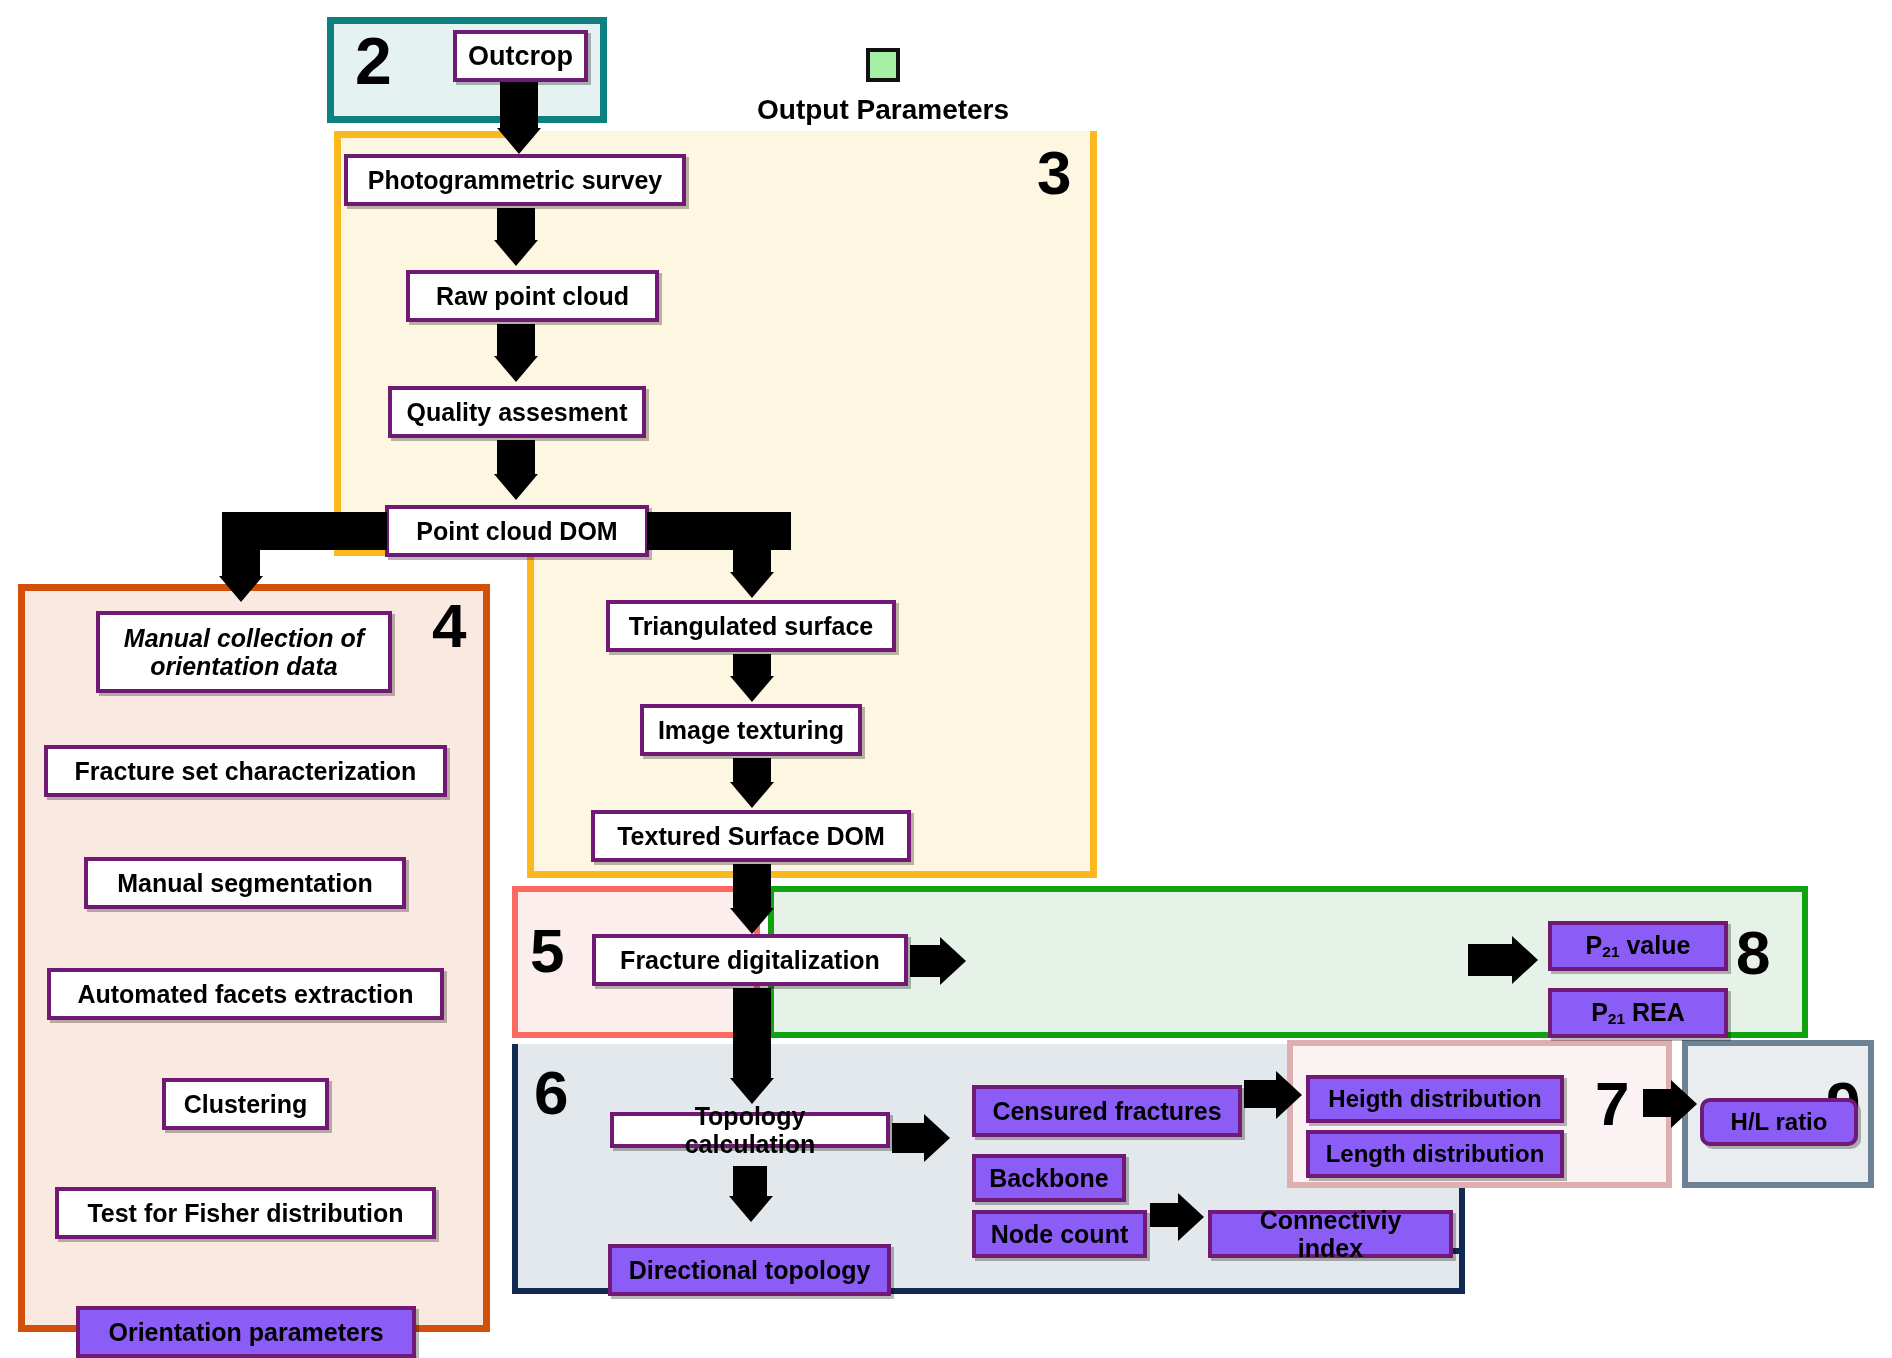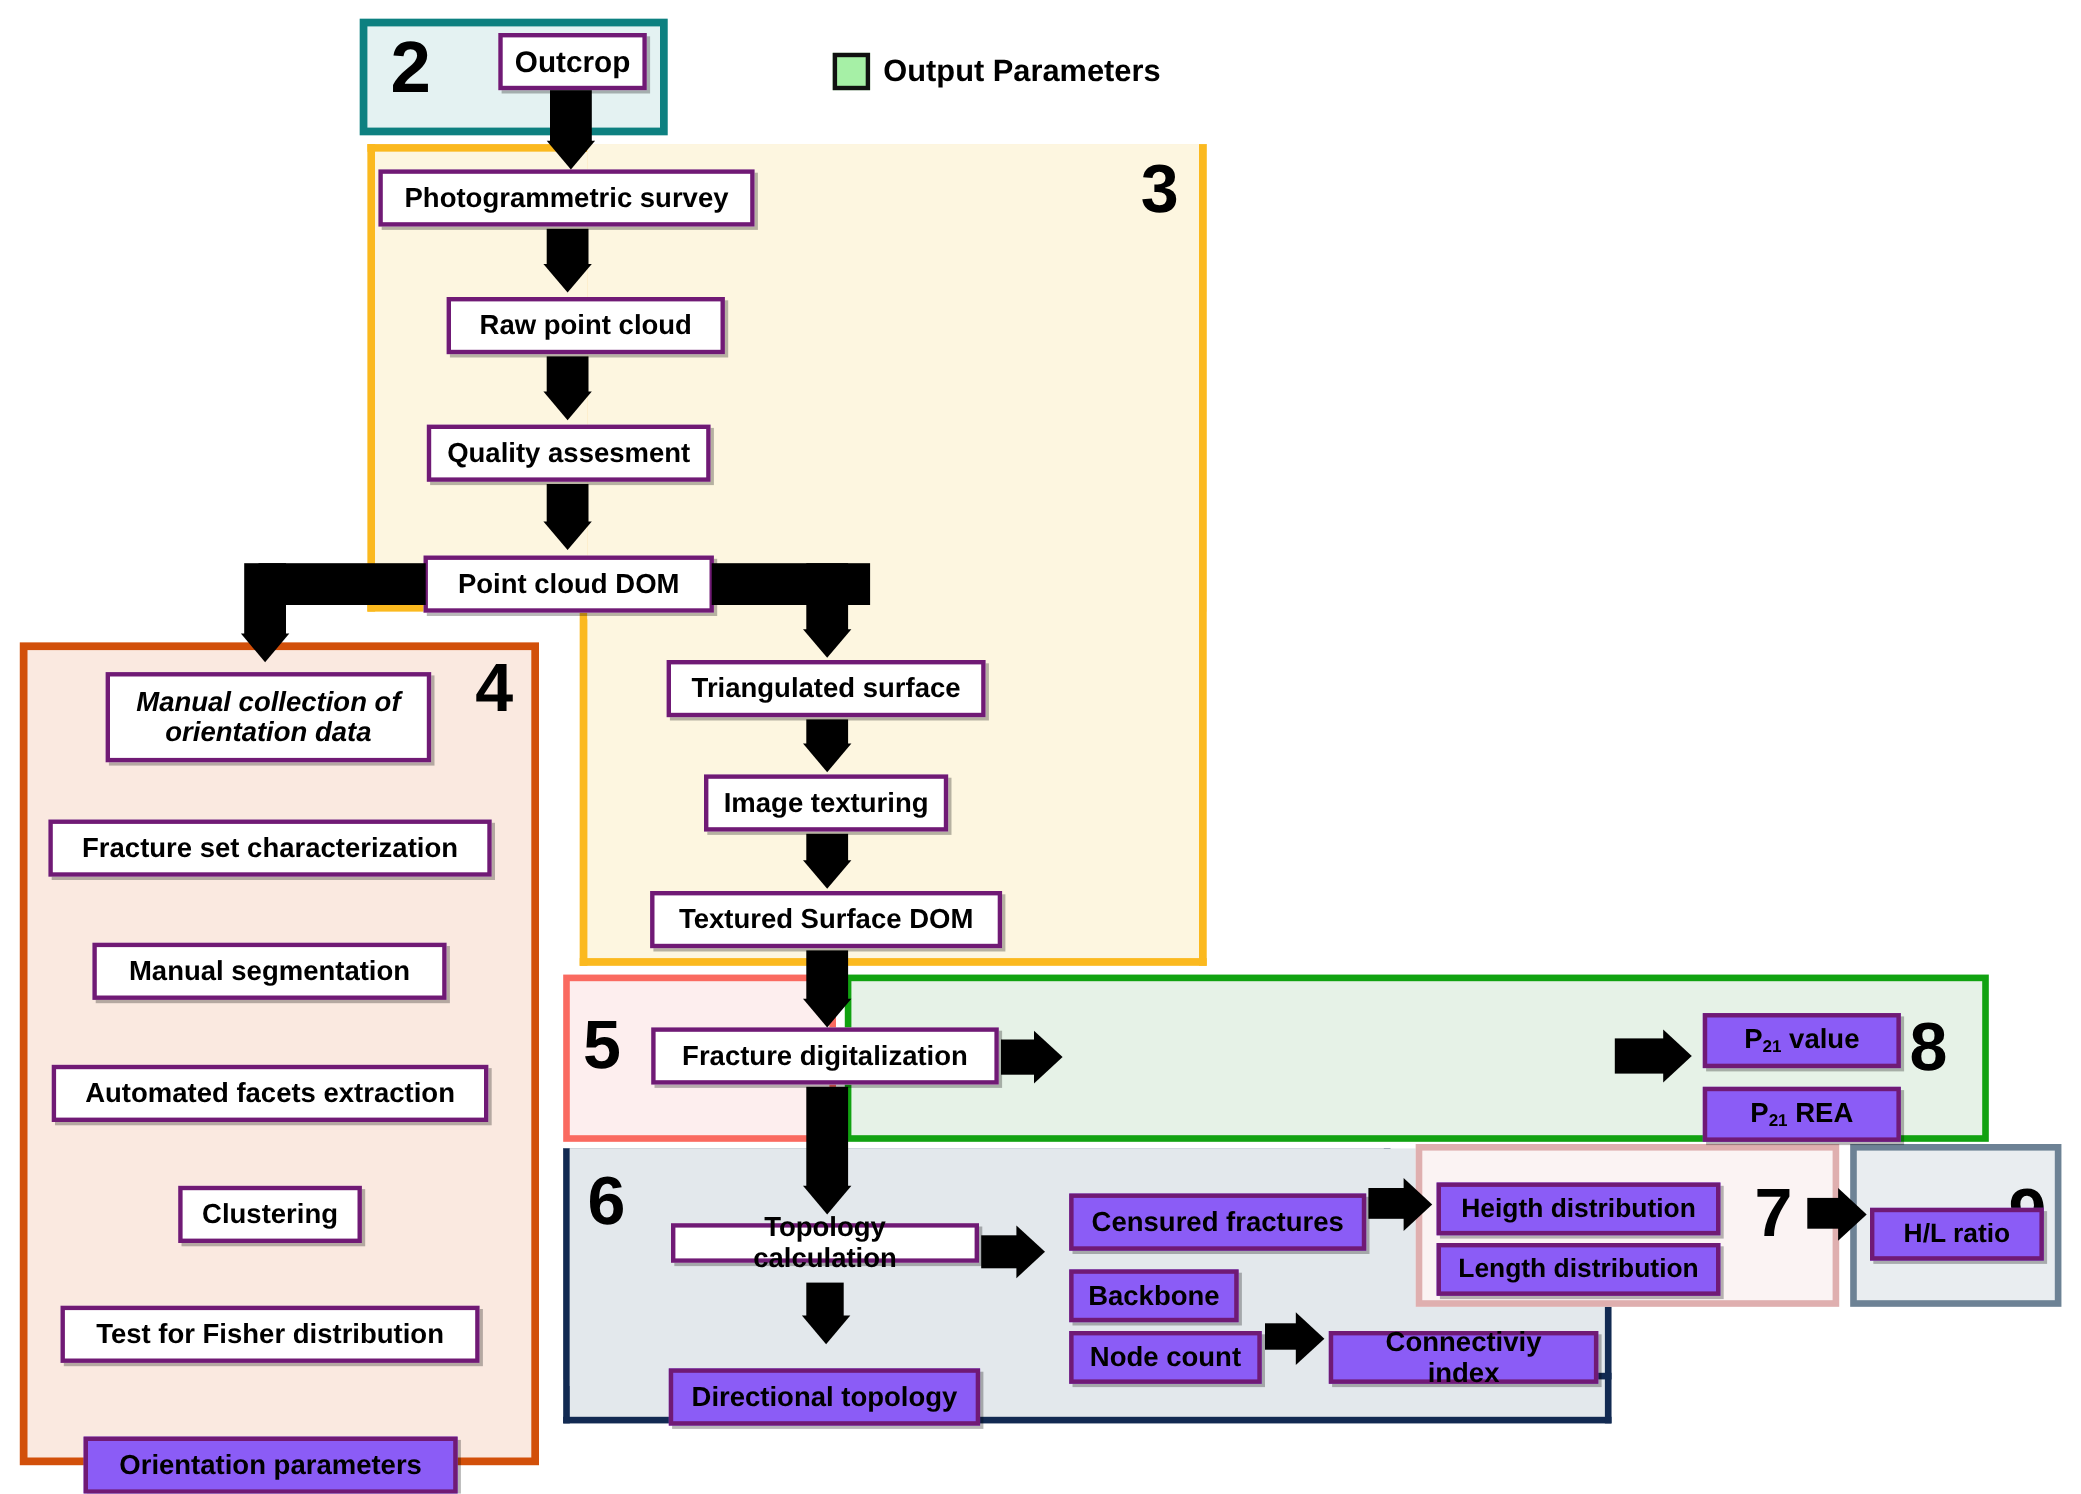--- a/index.html
+++ b/index.html
@@ -66,21 +66,21 @@
   <div style="position:absolute;left:518px;top:1044px;width:740px;height:216px;background:#e3e8ec;"></div>
   <div style="position:absolute;left:1258px;top:1248px;width:207px;height:6px;background:#122a52;"></div>
   <div class="grp-num" style="left:534px;top:1062px;">6</div>
 
   <div class="group" style="left:1287px;top:1040px;width:385px;height:148px;background:#fbf3f3;border:6px solid #dfafaf;"></div>
   <div class="grp-num" style="left:1595px;top:1073px;">7</div>
 
   <div class="group" style="left:1682px;top:1040px;width:192px;height:148px;background:#e9edf0;border:6px solid #6d8295;"></div>
   <div class="grp-num" style="left:1826px;top:1073px;">9</div>
 
-  <div class="legend" style="left:757px;top:48px;">
+  <div class="legend" style="left:757px;top:48px;flex-direction:column;">
     <span class="sw"></span>
     <span class="lt">Output Parameters</span>
   </div>
 
   <div class="node" style="left:453px;top:30px;width:135px;height:52px;font-size:27px;">Outcrop</div>
 
   <div class="node" style="left:344px;top:154px;width:342px;height:52px;">Photogrammetric survey</div>
   <div class="node" style="left:406px;top:270px;width:253px;height:52px;">Raw point cloud</div>
   <div class="node" style="left:388px;top:386px;width:258px;height:52px;">Quality assesment</div>
   <div class="node" style="left:385px;top:505px;width:264px;height:52px;">Point cloud DOM</div>
@@ -109,21 +109,21 @@
   <div class="node" style="left:610px;top:1112px;width:280px;height:36px;">Topology calculation</div>
   <div class="node out" style="left:608px;top:1224px;width:283px;height:52px;">Directional topology</div>
   <div class="node out" style="left:972px;top:1065px;width:270px;height:52px;">Censured fractures</div>
   <div class="node out" style="left:972px;top:1134px;width:154px;height:48px;">Backbone</div>
   <div class="node out" style="left:972px;top:1190px;width:175px;height:48px;">Node count</div>
   <div class="node out" style="left:1306px;top:1055px;width:258px;height:48px;font-size:24px;">Heigth distribution</div>
 
   <div class="node out" style="left:1208px;top:1190px;width:245px;height:48px;">Connectiviy index</div>
   <div class="node out" style="left:1306px;top:1110px;width:258px;height:48px;font-size:24px;">Length distribution</div>
 
-  <div class="node out" style="left:1700px;top:1078px;width:158px;height:48px;font-size:24px;">H/L ratio</div>
+  <div class="node out" style="left:1700px;top:1078px;width:158px;height:48px;font-size:24px;border-radius:10px;">H/L ratio</div>
 
   <div class="arr" style="left:0;top:0;">
     <div class="shaft" style="left:500px;top:82px;width:38px;height:48px;"></div>
     <div class="head down" style="left:497px;top:128px;"></div>
   </div>
 
   <div class="arr">
     <div class="shaft" style="left:497px;top:208px;width:38px;height:34px;"></div>
     <div class="head down" style="left:494px;top:240px;"></div>
   </div>

